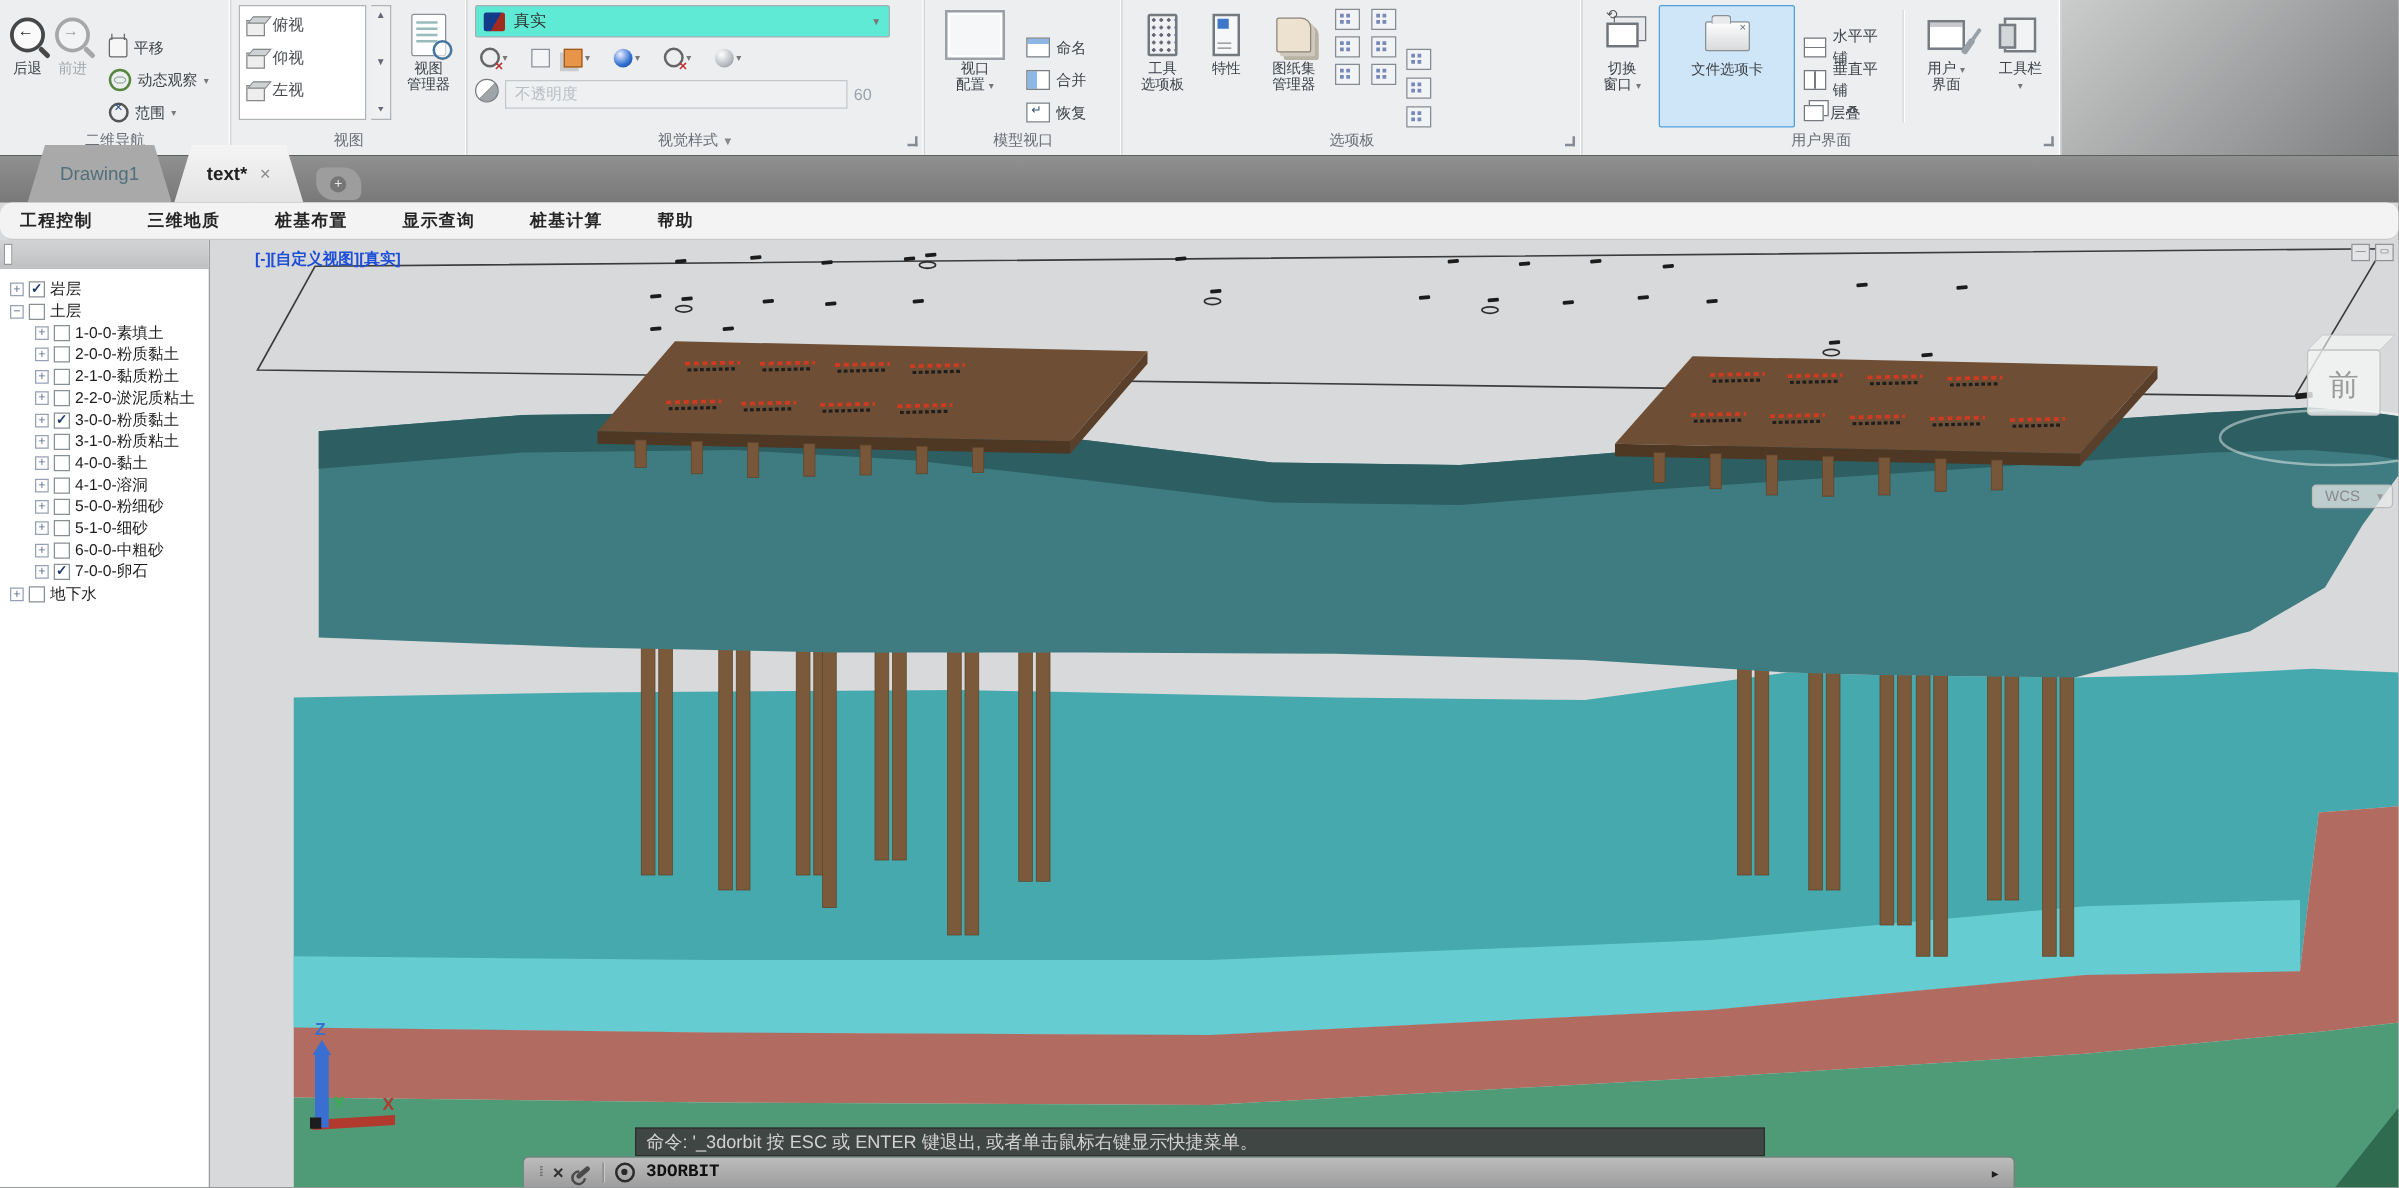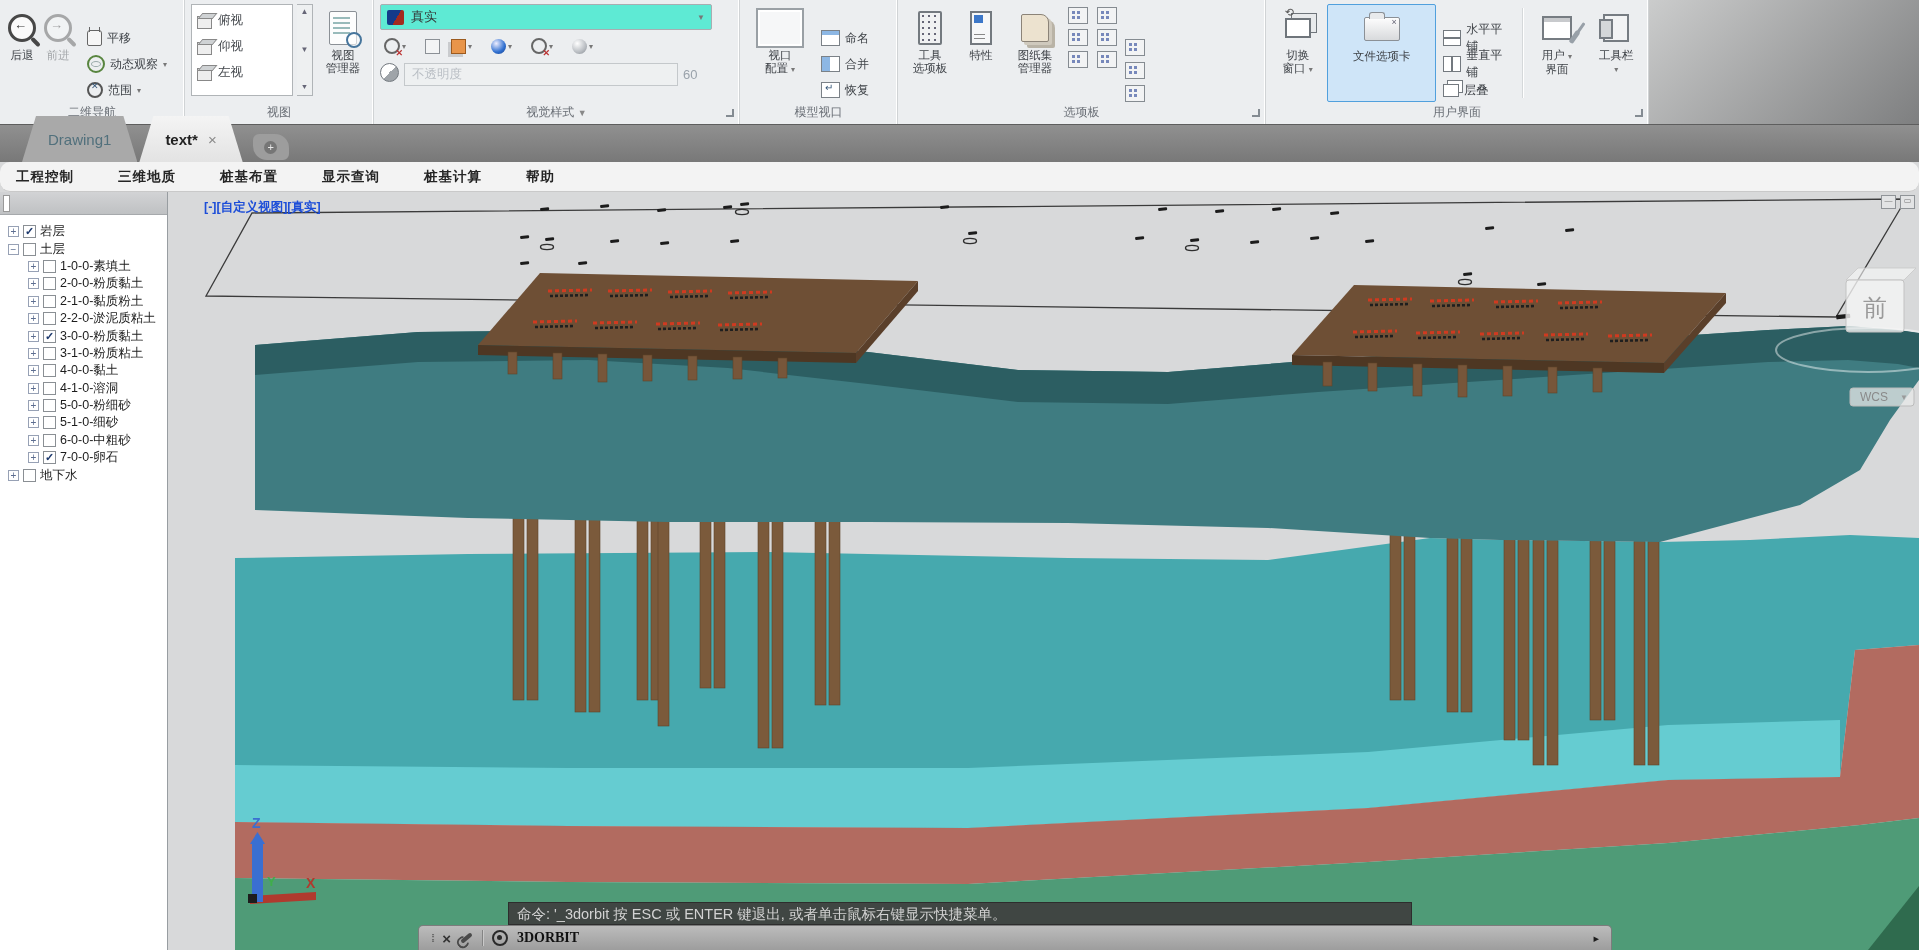--- a/index.html
+++ b/index.html
@@ -141,21 +141,21 @@
         background:linear-gradient(#bcbcbc,#9d9d9d);border:1px solid #7c7c7c;border-bottom:none;border-radius:5px 5px 0 0;
         display:flex;align-items:center;gap:9px;padding:0 12px;}
   #cmdbar .grip2{color:#6e6e6e;font-size:11px;letter-spacing:-2px;}
   #cmdbar .x{color:#333;font-size:15px;font-weight:bold;}
   #cmdbar .wrench{width:13px;height:4px;background:#4a4a4a;border-radius:2px;transform:rotate(-40deg);position:relative;}
   #cmdbar .wrench::after{content:"";position:absolute;left:-5px;top:-3px;width:8px;height:8px;border:2.5px solid #4a4a4a;
         border-radius:50%;border-right-color:transparent;}
   #cmdbar .cdiv{width:1px;height:16px;background:#848484;box-shadow:1px 0 0 #c9c9c9;}
   #cmdbar .orbicon{width:12px;height:12px;border:2px solid #2a2a2a;border-radius:50%;position:relative;}
   #cmdbar .orbicon::after{content:"";position:absolute;left:3px;top:3px;width:5px;height:5px;background:#2a2a2a;border-radius:50%;}
-  #cmdtext{font-family:Liberation Serif, serif;font-weight:bold;font-size:14px;color:#111;}
+  #cmdtext{font-family:Liberation Mono, monospace;font-weight:bold;font-size:14px;color:#111;}
   #cmdbar .tri{margin-left:auto;color:#1d1d1d;font-size:11px;}
   .two{line-height:13px;}
 </style>
 </head>
 <body>
 <div id="app">
 
 <div id="ribbon">
 
   <div class="panel" style="width:184px">

